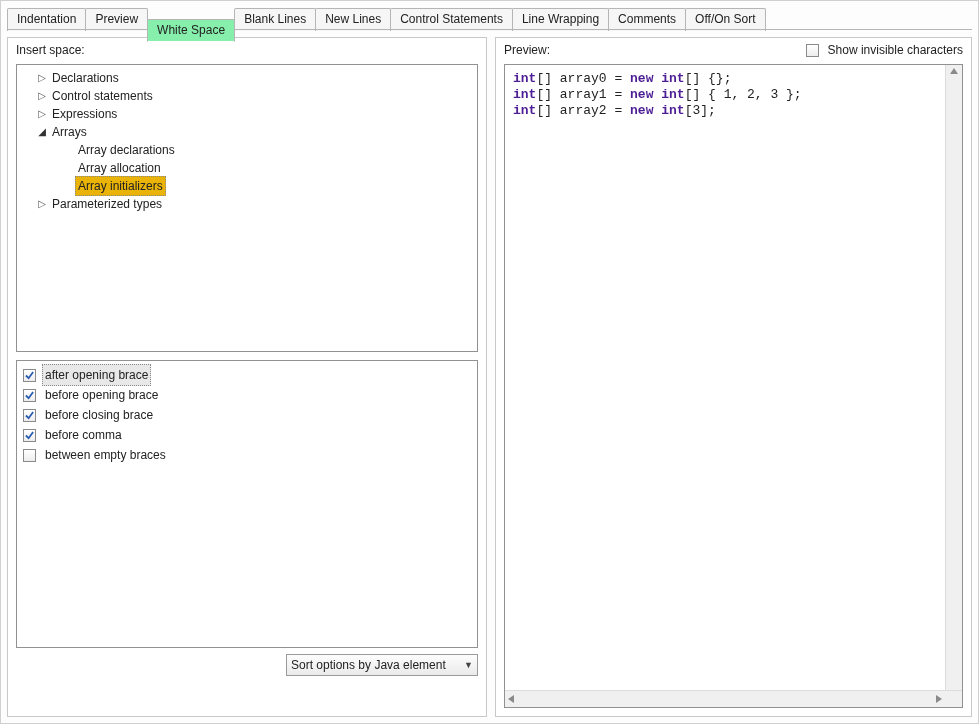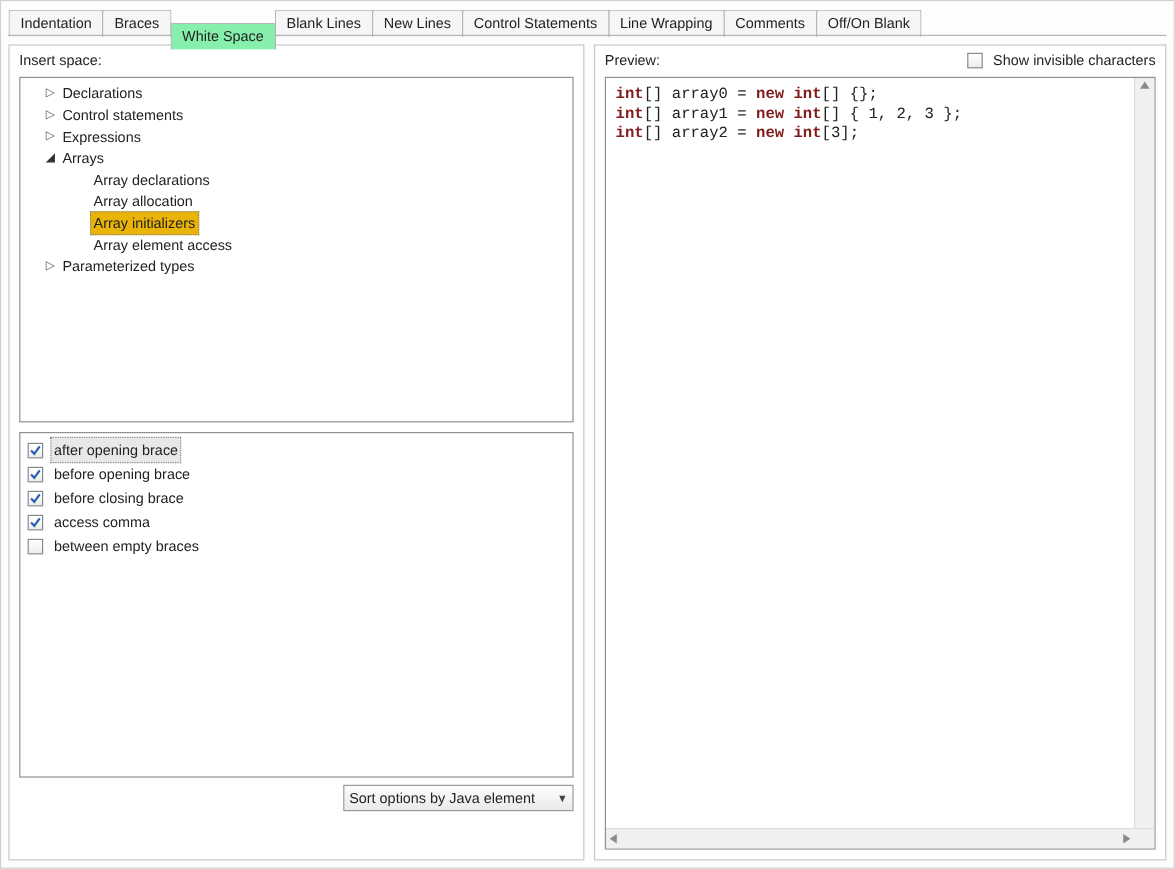--- a/index.html
+++ b/index.html
@@ -166,21 +166,21 @@
     overflow: auto;
     background: #fff;
   }
   .code {
     padding: 6px 8px;
     font-family: Consolas, "Courier New", monospace;
     font-size: 13px;
     line-height: 16px;
     white-space: pre;
   }
-  .kw { color: #7f1d1d; font-weight: bold; }
+  .kw { color: #4c1d95; font-weight: bold; }
   .scroll-v {
     position: absolute;
     right: 0; top: 0; bottom: 17px;
     width: 17px;
     background: #f0f0f0;
     border-left: 1px solid #dcdcdc;
   }
   .scroll-v::before{
     content:"";
     position:absolute; left:4px; top:3px;
@@ -208,28 +208,28 @@
     border-top:4px solid transparent;
     border-bottom:4px solid transparent;
     border-left:6px solid #8a8a8a;
   }
 </style>
 </head>
 <body>
 
 <div class="tabs" id="tab-bar">
     <div class="tab">Indentation</div>
-    <div class="tab">Braces</div>
+    <div class="tab">Preview</div>
     <div class="tab active">White Space</div>
     <div class="tab">Blank Lines</div>
     <div class="tab">New Lines</div>
     <div class="tab">Control Statements</div>
     <div class="tab">Line Wrapping</div>
     <div class="tab">Comments</div>
-    <div class="tab">Off/On Blank</div>
+    <div class="tab">Off/On Sort</div>
   </div>
 <div class="tab-underline"></div>
 
 <div class="content">
 
   <div class="left-panel">
     <div class="panel-header">
       <span>Insert space:</span>
     </div>
 
@@ -255,24 +255,20 @@
             <span class="tree-toggle"></span>
             <span class="tree-label">Array declarations</span>
           </div>
           <div class="tree-row ind-2">
             <span class="tree-toggle"></span>
             <span class="tree-label">Array allocation</span>
           </div>
           <div class="tree-row ind-2">
             <span class="tree-toggle"></span>
             <span class="tree-label selected">Array initializers</span>
-          </div>
-          <div class="tree-row ind-2">
-            <span class="tree-toggle"></span>
-            <span class="tree-label">Array element access</span>
           </div>
           <div class="tree-row ind-1">
             <span class="tree-toggle">▷</span>
             <span class="tree-label">Parameterized types</span>
           </div>
         </div>
     </div>
 
     <div class="checklist-box">
       <div class="checklist" id="checklist">
@@ -299,21 +295,21 @@
               </svg>
             </span>
             <span class="check-label">before closing brace</span>
           </div>
           <div class="check-row">
             <span class="checkbox">
               <svg viewBox="0 0 10 10">
                 <path d="M1 5 L4 8 L9 1" stroke="#2a5db0" stroke-width="2" fill="none"></path>
               </svg>
             </span>
-            <span class="check-label">access comma</span>
+            <span class="check-label">before comma</span>
           </div>
           <div class="check-row">
             <span class="checkbox"></span>
             <span class="check-label">between empty braces</span>
           </div>
         </div>
     </div>
 
     <div class="bottom-bar">
       <div class="dropdown">

